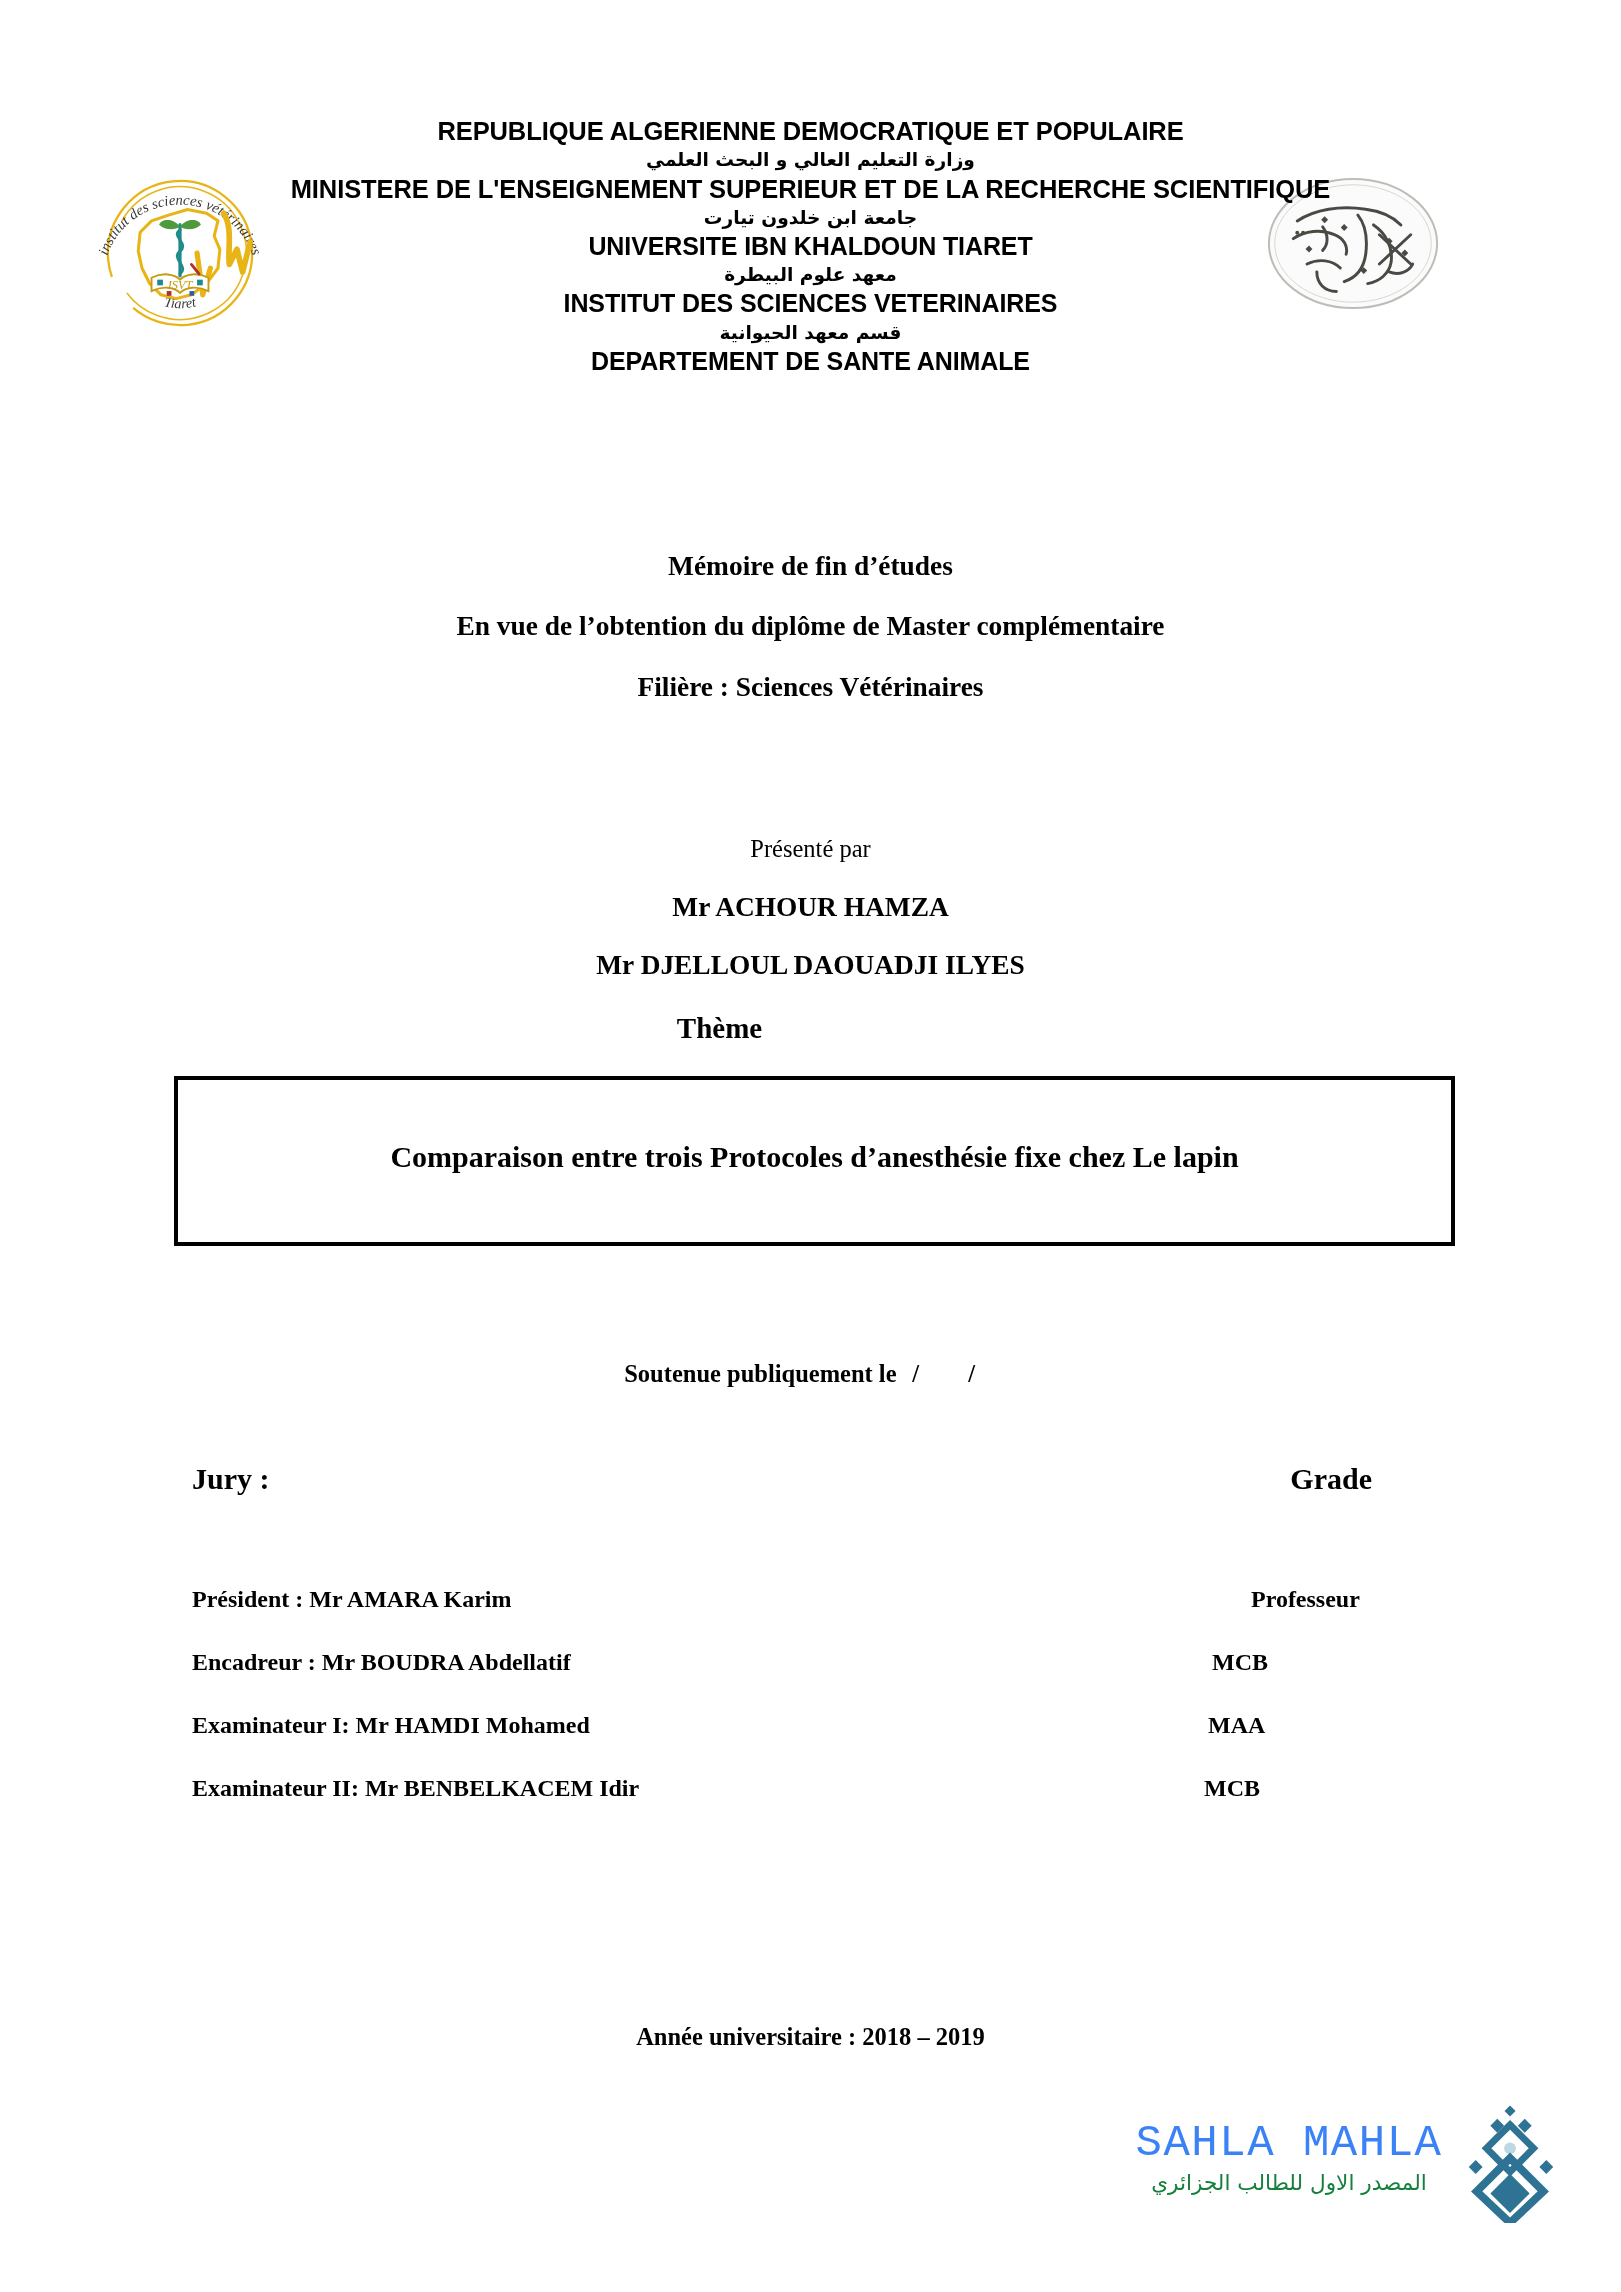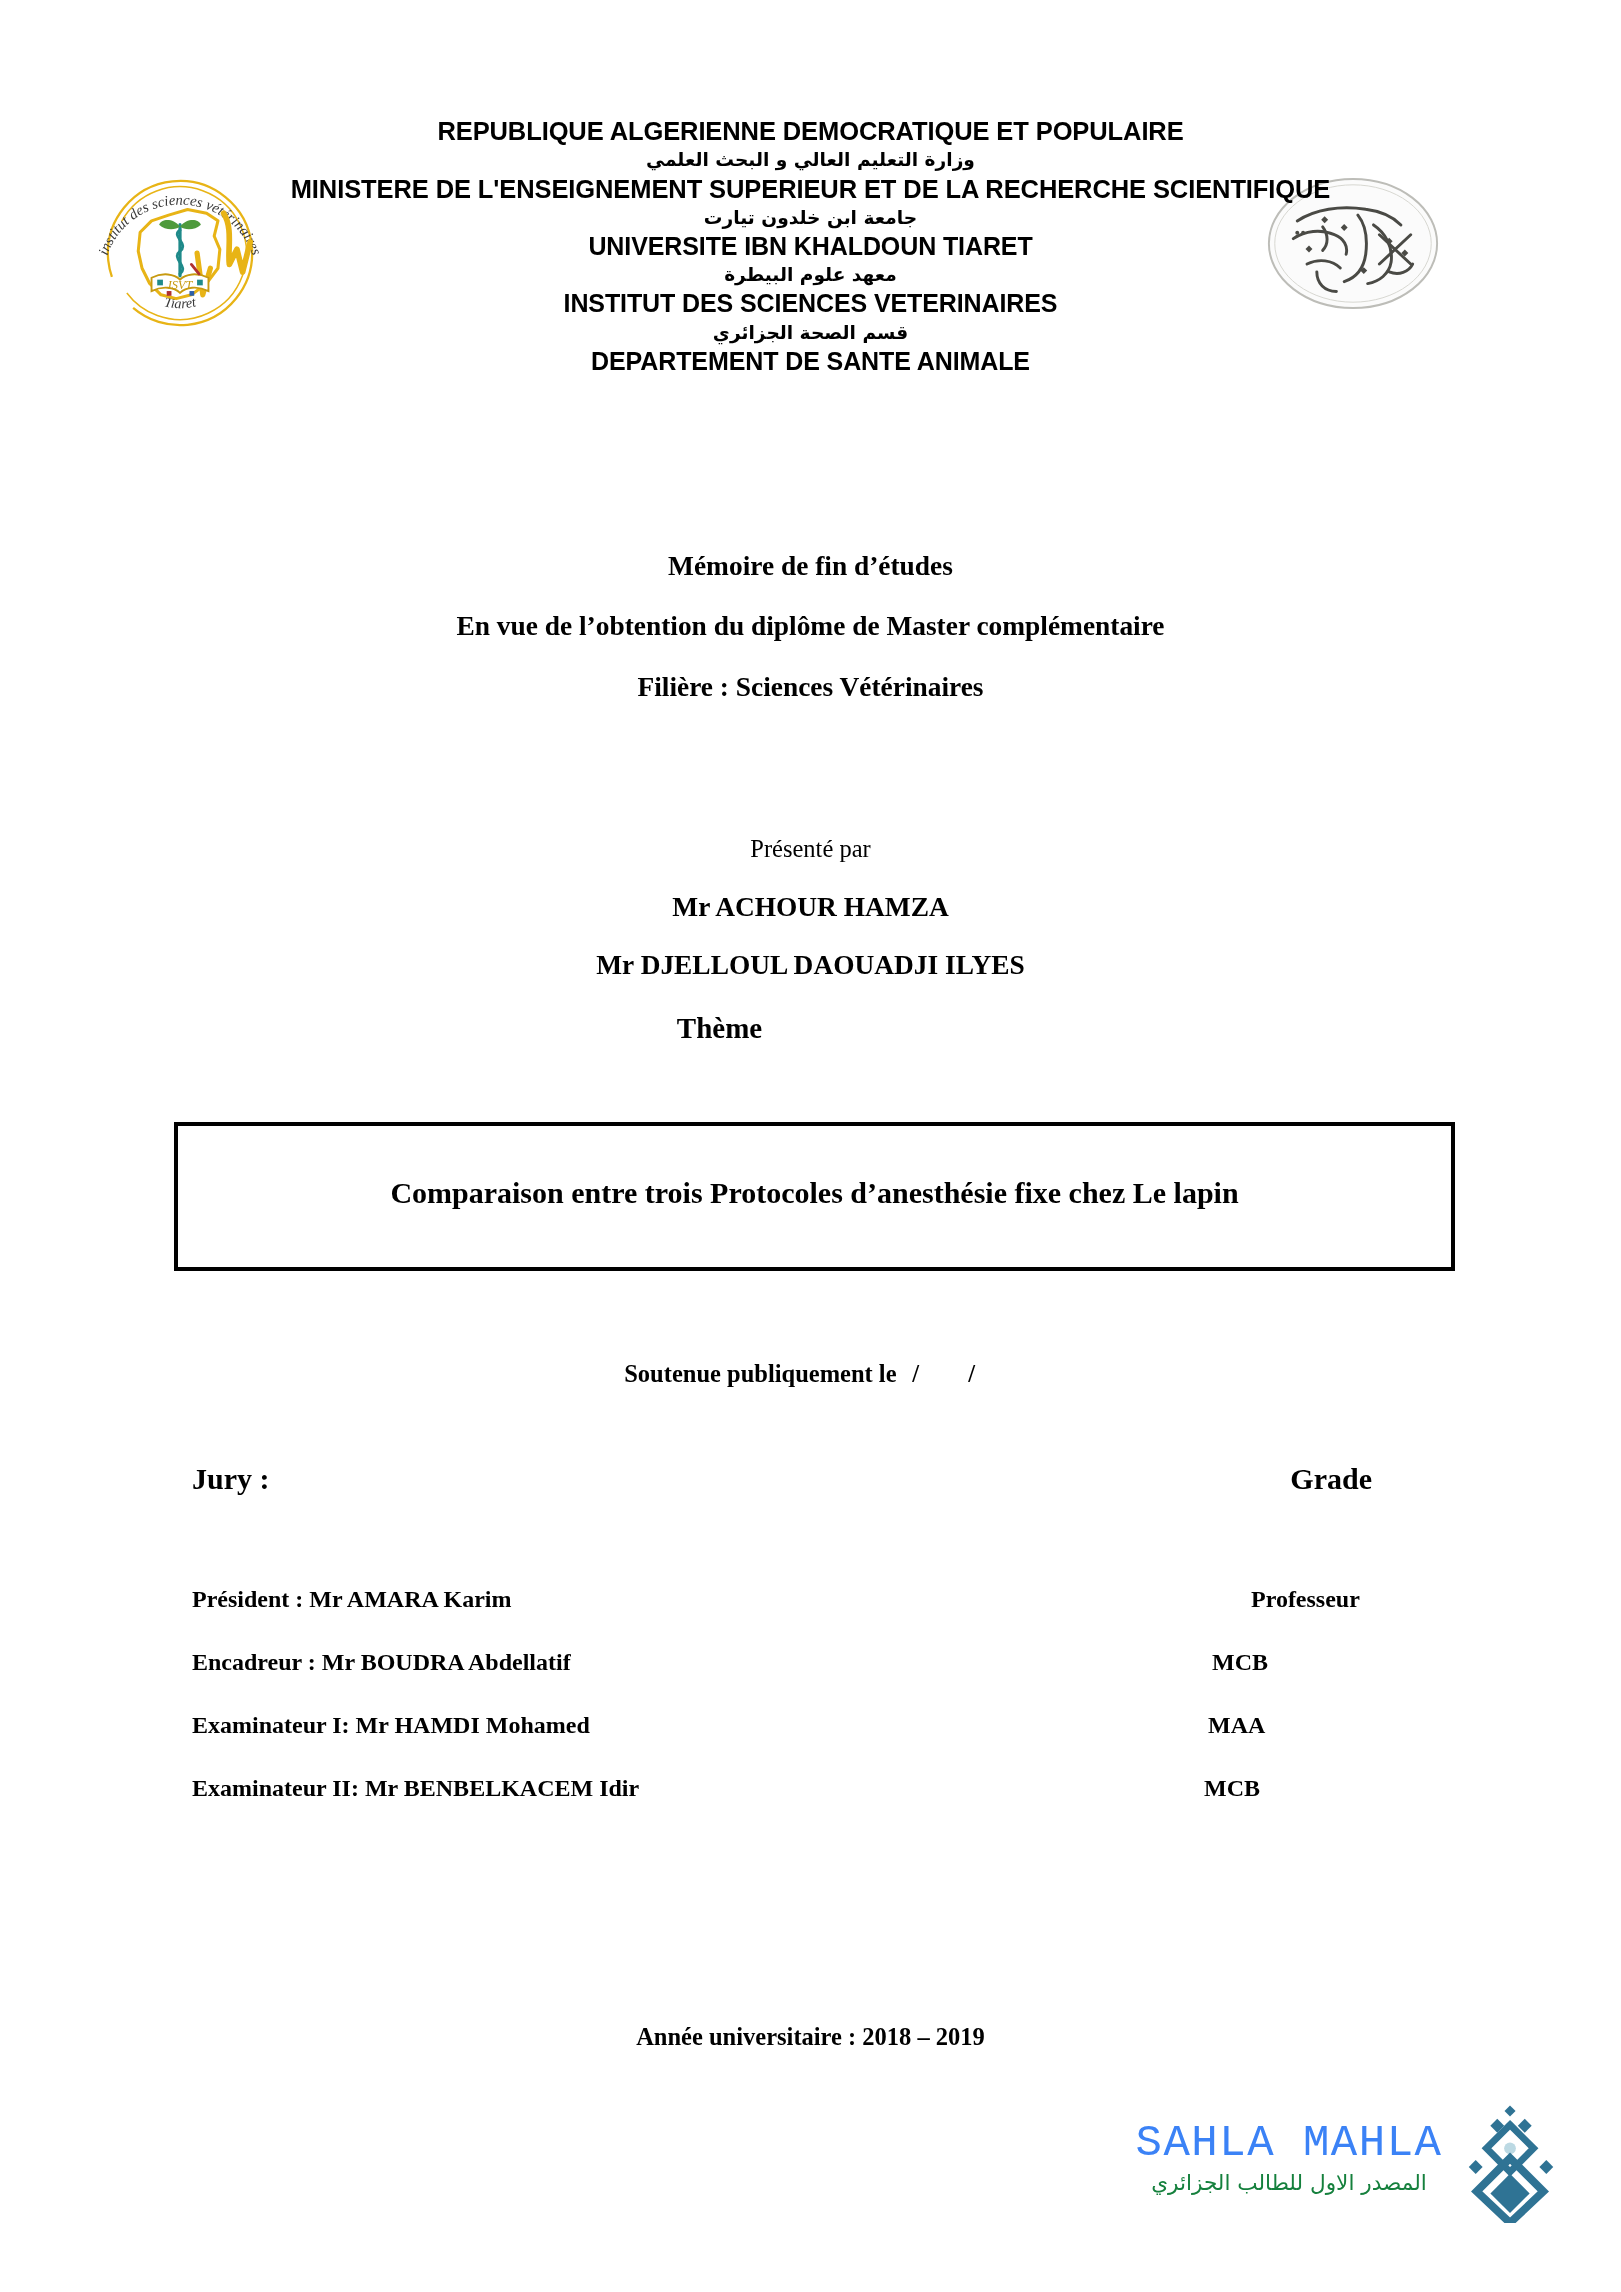--- a/index.html
+++ b/index.html
@@ -117,23 +117,23 @@
     text-align: center;
     font-family: "Liberation Serif", serif;
     font-weight: bold;
     font-size: 29px;
   }
 
   
   .theme-box {
     position: absolute;
     left: 174px;
-    top: 1122px;
+    top: 1076px;
     width: 1281px;
-    height: 149px;
+    height: 170px;
     border: 4.9px solid #000;
     box-sizing: border-box;
     display: flex;
     align-items: center;
     justify-content: center;
   }
   .theme-title {
     font-family: "Liberation Serif", serif;
     font-weight: bold;
     font-size: 30px;
@@ -340,21 +340,21 @@
   </div>
 
   <div class="header-block">
     <div class="hdr-fr big">REPUBLIQUE ALGERIENNE DEMOCRATIQUE ET POPULAIRE</div>
     <div class="hdr-ar">وزارة التعليم العالي و البحث العلمي</div>
     <div class="hdr-fr big">MINISTERE DE L'ENSEIGNEMENT SUPERIEUR ET DE LA RECHERCHE SCIENTIFIQUE</div>
     <div class="hdr-ar">جامعة ابن خلدون تيارت</div>
     <div class="hdr-fr">UNIVERSITE IBN KHALDOUN TIARET</div>
     <div class="hdr-ar">معهد علوم البيطرة</div>
     <div class="hdr-fr">INSTITUT DES SCIENCES VETERINAIRES</div>
-    <div class="hdr-ar">قسم الصحة الجزائري</div>
+    <div class="hdr-ar">قسم معهد الحيوانية</div>
     <div class="hdr-fr">DEPARTEMENT DE SANTE ANIMALE</div>
   </div>
 
   <div class="mid-block">
     <div class="mid-line">Mémoire de fin d’études</div>
     <div class="mid-line">En vue de l’obtention du diplôme de Master complémentaire</div>
     <div class="mid-line">Filière : Sciences Vétérinaires</div>
   </div>
 
   <div class="presente">Présenté par</div>

